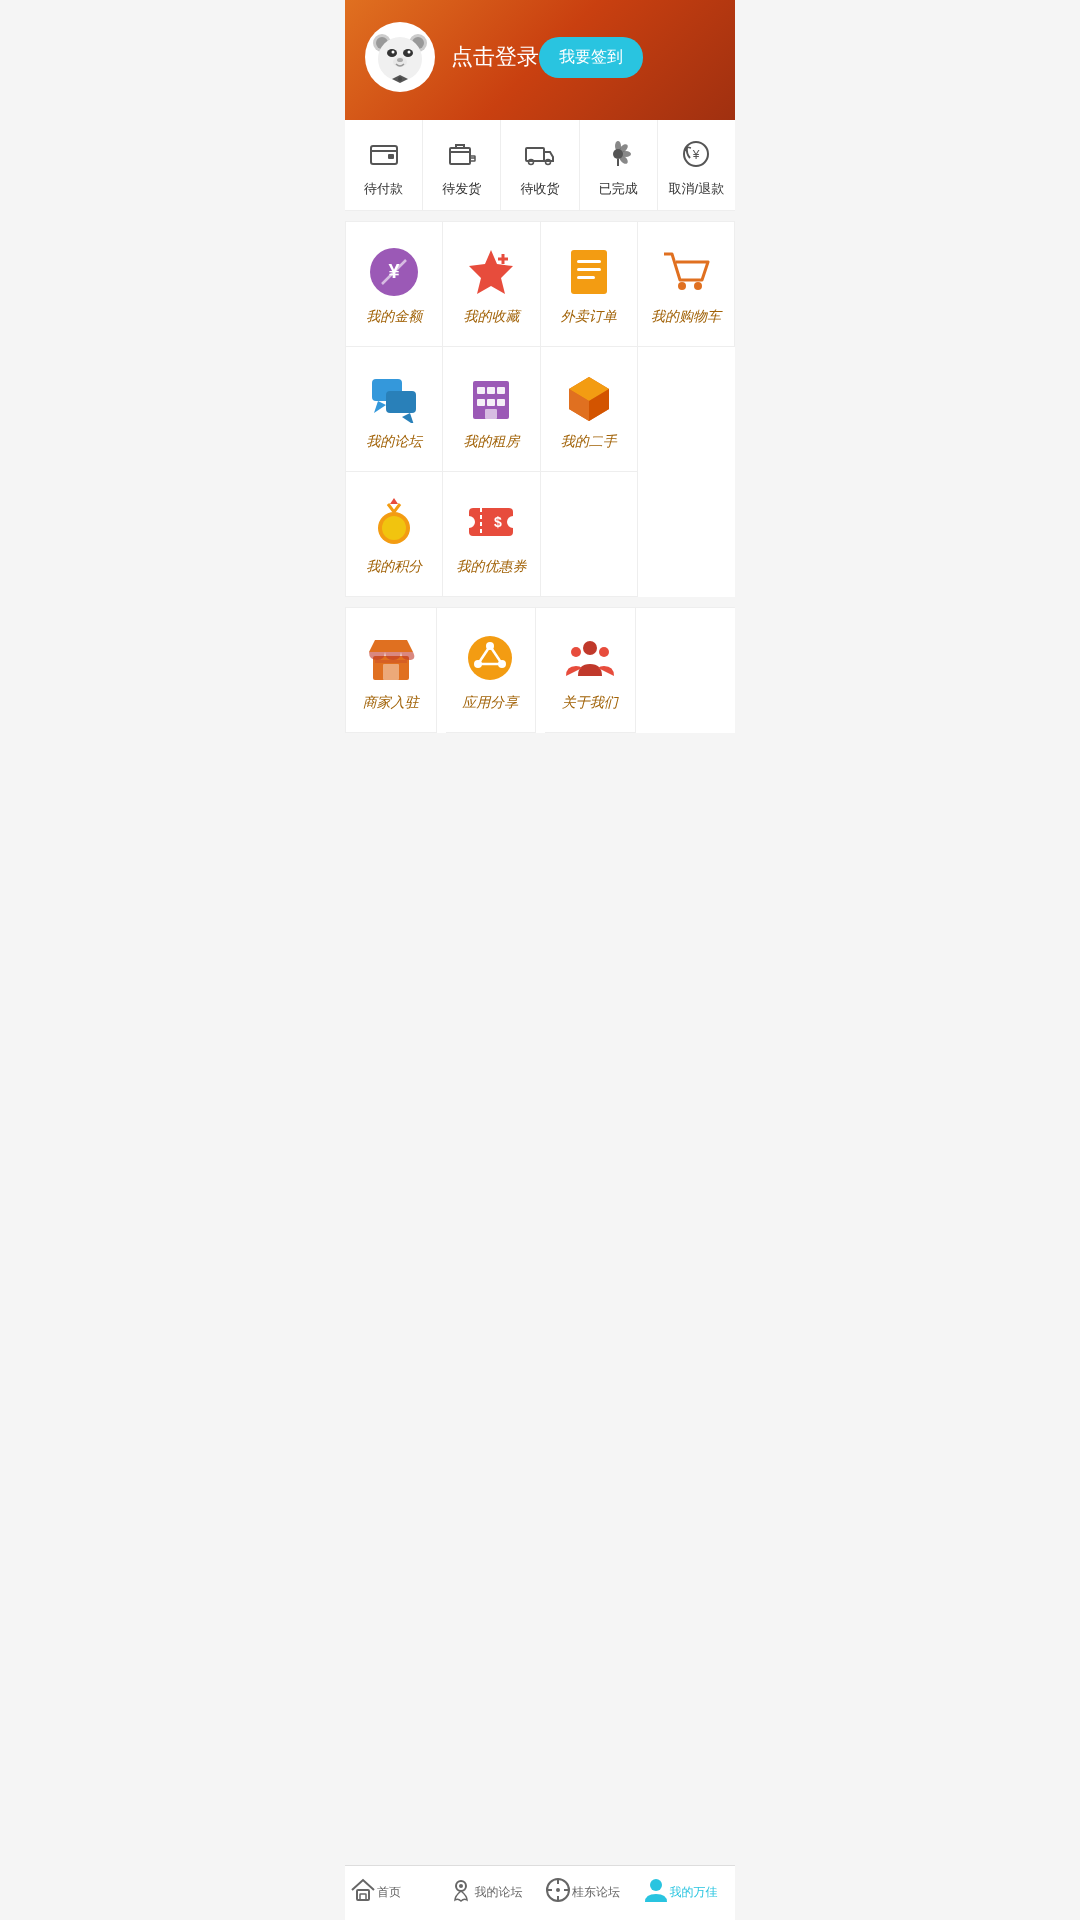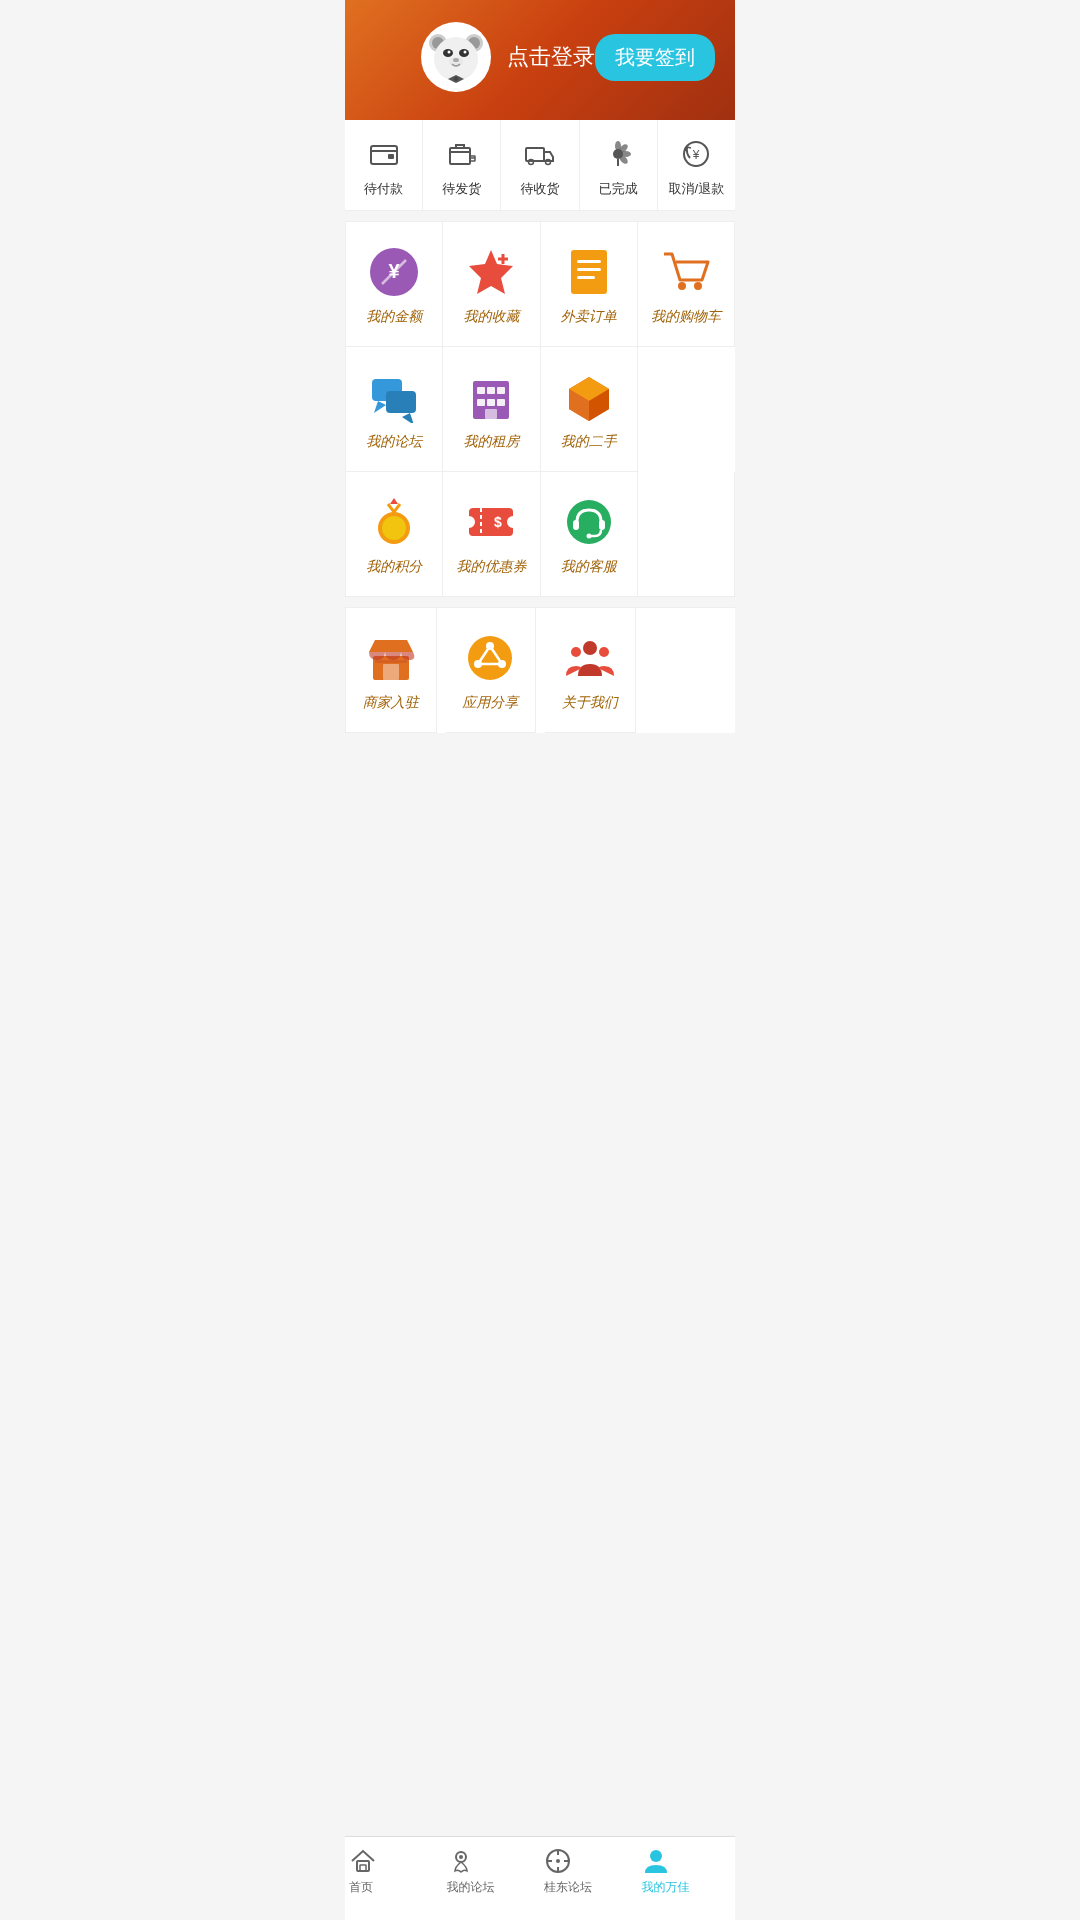--- a/index.html
+++ b/index.html
@@ -13,21 +13,21 @@
       position: relative;
       overflow-x: hidden;
     }
 
     
     .header {
       background: linear-gradient(135deg, #e07020 0%, #c94010 50%, #a03010 100%);
       padding: 14px 20px 20px 20px;
       display: flex;
       align-items: center;
-      justify-content: flex-end;
+      justify-content: flex-start;
       min-height: 120px;
       position: relative;
     }
     .header-left {
       display: flex;
       align-items: center;
       gap: 16px;
     }
     .avatar {
       width: 70px;
@@ -48,21 +48,21 @@
       color: #fff;
       font-size: 22px;
       font-weight: 500;
     }
     .sign-in-btn {
       background: #29c4e0;
       color: #fff;
       border: none;
       border-radius: 20px;
       padding: 10px 20px;
-      font-size: 20px;
+      font-size: 16px;
       cursor: pointer;
       white-space: nowrap;
     }
 
     
     .order-bar {
       background: #fff;
       display: flex;
       border-bottom: 1px solid #eee;
     }
@@ -140,23 +140,23 @@
       left: 50%;
       transform: translateX(-50%);
       width: 390px;
       background: #fff;
       border-top: 1px solid #ddd;
       display: flex;
     }
     .nav-item {
       flex: 1;
       display: flex;
-      flex-direction: column;
-      align-items: flex-start;
-      padding: 10px 4px 24px;
+      flex-direction: row;
+      align-items: center;
+      padding: 10px 4px 12px;
       cursor: pointer;
     }
     .nav-icon {
       width: 28px;
       height: 28px;
       margin-bottom: 4px;
       display: flex;
       align-items: center;
       justify-content: center;
     }
@@ -405,33 +405,20 @@
           <rect x="4" y="12" width="44" height="28" rx="4" fill="#e74c3c"></rect>
           <circle cx="4" cy="26" r="6" fill="white"></circle>
           <circle cx="48" cy="26" r="6" fill="white"></circle>
           <line x1="16" y1="12" x2="16" y2="40" stroke="white" stroke-width="2" stroke-dasharray="4,3"></line>
           <text x="33" y="31" text-anchor="middle" font-size="14" fill="white" font-family="sans-serif" font-weight="bold">$</text>
         </svg>
       </div>
       <span class="grid-label">我的优惠券</span>
     </div>
 
-    <div class="grid-item">
-      <div class="grid-icon">
-        <svg viewBox="0 0 52 52" xmlns="http://www.w3.org/2000/svg">
-          <circle cx="26" cy="26" r="22" fill="#27ae60"></circle>
-          <path d="M14 26 Q14 14 26 14 Q38 14 38 26" stroke="white" stroke-width="3" fill="none"></path>
-          <rect x="10" y="24" width="6" height="10" rx="3" fill="white"></rect>
-          <rect x="36" y="24" width="6" height="10" rx="3" fill="white"></rect>
-          <path d="M38 34 Q38 40 32 40 L28 40" stroke="white" stroke-width="2.5" fill="none"></path>
-          <circle cx="26" cy="40" r="2.5" fill="white"></circle>
-        </svg>
-      </div>
-      <span class="grid-label">我的客服</span>
-    </div>
 
     <div class="grid-item" style="cursor:default;">
     </div>
   </div>
 
   <div class="grid-section" style="margin-top:10px;gap:9px;">
 
     <div class="grid-item">
       <div class="grid-icon">
         <svg viewBox="0 0 52 52" xmlns="http://www.w3.org/2000/svg">

